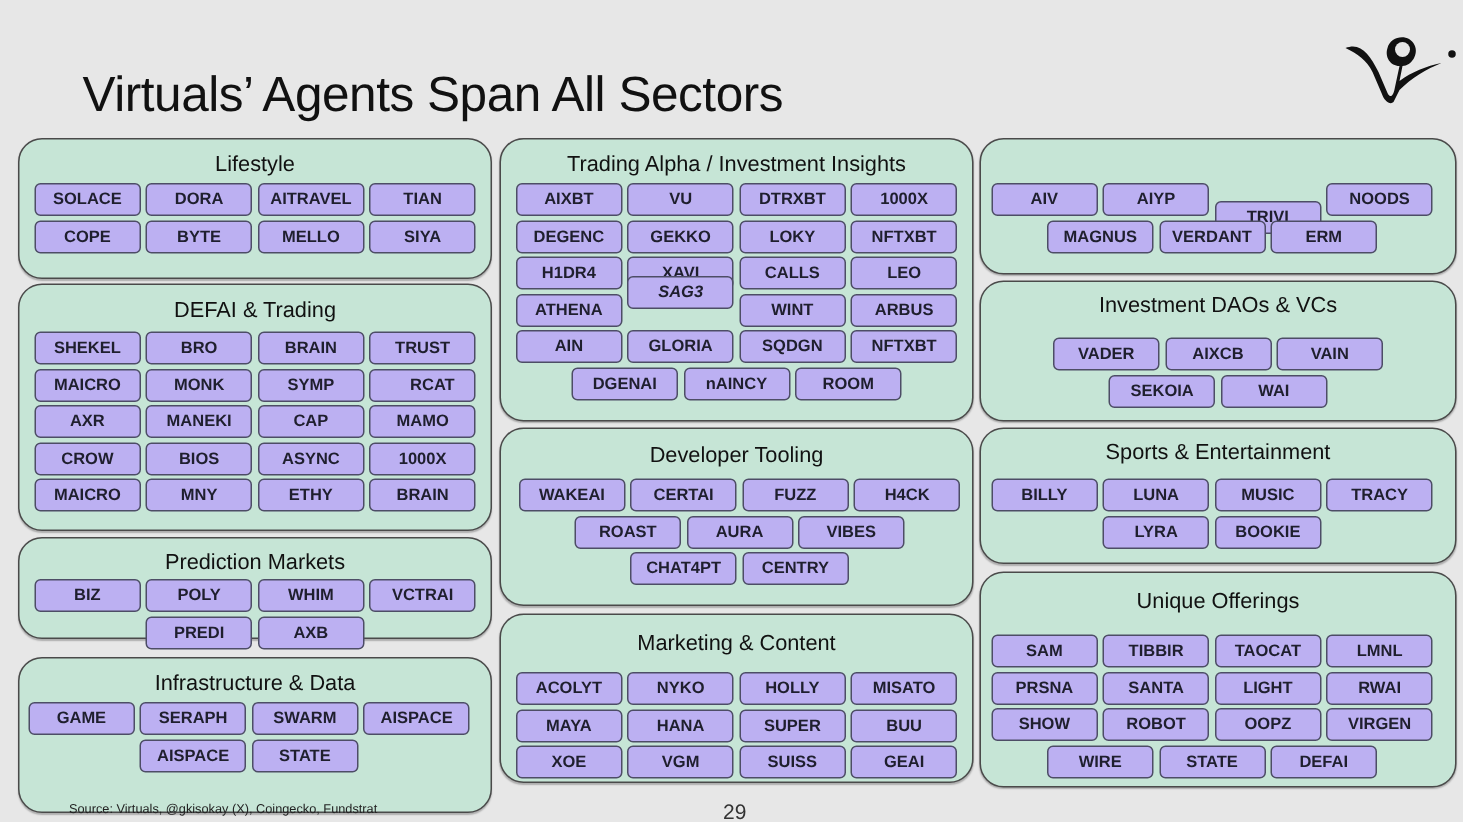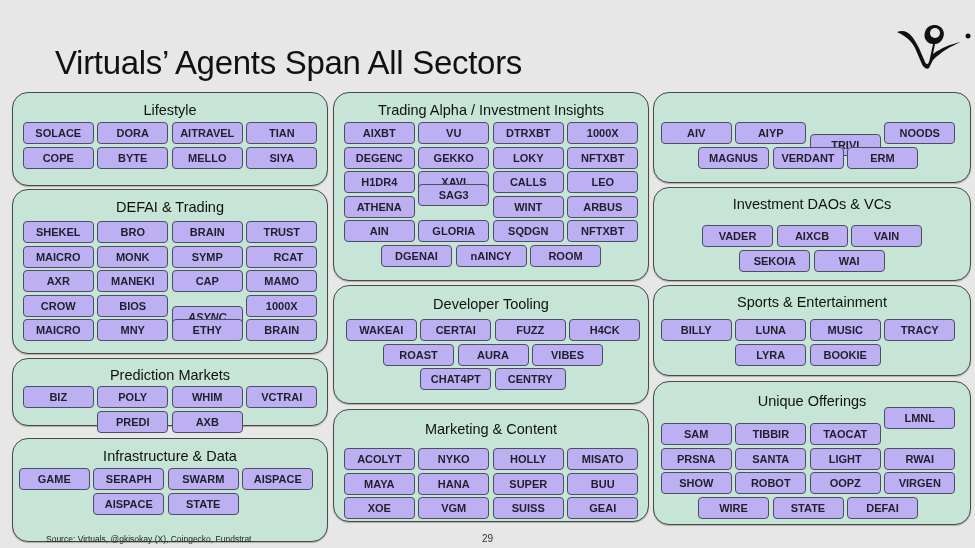--- a/index.html
+++ b/index.html
@@ -4,21 +4,21 @@
 <style>
   * { box-sizing: border-box; margin: 0; padding: 0; }
   html, body { width: 975px; height: 548px; overflow: hidden; }
   body { background: #e7e7e7; font-family: "Liberation Sans", sans-serif; position: relative; color: #111; }
   .title { position: absolute; left: 55px; top: 44px; font-size: 33px; color: #111; letter-spacing: -0.3px; font-weight: normal; }
   .logo { position: absolute; left: 893px; top: 14px; width: 80px; height: 56px; }
   .box { position: absolute; background: #c6e5d6; border: 1.5px solid #4a4a4a; border-radius: 16px; box-shadow: 0 1px 1px rgba(0,0,0,0.25); }
   .box-title { position: absolute; left: 0; right: 0; text-align: center; font-size: 14.5px; color: #111; }
   .chip { position: absolute; width: 71px; height: 22px; background: #bcb0f2; border: 1.2px solid #4d4d66; border-radius: 4px; font-size: 11px; font-weight: bold; color: #1f1f2e; display: flex; align-items: center; justify-content: center; }
   .footer-src { position: absolute; left: 46px; top: 534px; font-size: 8.5px; color: #222; }
-  .footer-page { position: absolute; left: 482px; top: 533px; font-size: 10px; color: #333; }
+  .footer-page { position: absolute; left: 482px; top: 533px; font-size: 14px; color: #333; }
 </style>
 </head>
 <body>
 
 <div class="title">Virtuals’ Agents Span All Sectors</div>
 
 <svg class="logo" viewBox="0 0 80 56">
   <path d="M4 18 C 14 14, 20 22, 26 34 L 32 48 C 34 52, 36 50, 37 44 L 40 30 C 34 30, 30 24, 32 18 C 34 10, 46 8, 50 16 C 53 22, 48 30, 42 30 L 40 40 C 48 34, 58 30, 68 28 C 58 32, 48 38, 40 46 L 36 54 C 34 56, 30 54, 28 48 L 22 34 C 18 26, 12 22, 4 18 Z" fill="#111"></path>
   <circle cx="42" cy="19" r="5" fill="#e7e7e7"></circle>
   <circle cx="75" cy="22" r="2.5" fill="#111"></circle>
@@ -47,21 +47,21 @@
     <div class="chip" style="left: 9.75px; top: 55.5px;">MAICRO</div>
     <div class="chip" style="left: 84.25px; top: 55.5px;">MONK</div>
     <div class="chip" style="left: 158.75px; top: 55.5px;">SYMP</div>
     <div class="chip" style="left: 233.25px; top: 55.5px; padding-left: 13px;">RCAT</div>
     <div class="chip" style="left: 9.75px; top: 80px;">AXR</div>
     <div class="chip" style="left: 84.25px; top: 80px;">MANEKI</div>
     <div class="chip" style="left: 158.75px; top: 80px;">CAP</div>
     <div class="chip" style="left: 233.25px; top: 80px;">MAMO</div>
     <div class="chip" style="left: 9.75px; top: 104.5px;">CROW</div>
     <div class="chip" style="left: 84.25px; top: 104.5px;">BIOS</div>
-    <div class="chip" style="left: 158.75px; top: 116px; font-style: italic;">ASYNC</div>
+    <div class="chip" style="left: 158.75px; top: 105px;">ASYNC</div>
     <div class="chip" style="left: 233.25px; top: 104.5px;">1000X</div>
     <div class="chip" style="left: 9.75px; top: 129px;">MAICRO</div>
     <div class="chip" style="left: 84.25px; top: 129px;">MNY</div>
     <div class="chip" style="left: 158.75px; top: 129px;">ETHY</div>
     <div class="chip" style="left: 233.25px; top: 129px;">BRAIN</div>
   </div>
 
 <div class="box" style="left:12px;top:358px;width:316px;height:68px;">
   <div class="box-title" style="top:8px;">Prediction Markets</div>
   <div class="chips"></div>
@@ -93,21 +93,21 @@
     <div class="chip" style="left: 233.25px; top: 29px;">1000X</div>
     <div class="chip" style="left: 9.75px; top: 53.5px;">DEGENC</div>
     <div class="chip" style="left: 84.25px; top: 53.5px;">GEKKO</div>
     <div class="chip" style="left: 158.75px; top: 53.5px;">LOKY</div>
     <div class="chip" style="left: 233.25px; top: 53.5px;">NFTXBT</div>
     <div class="chip" style="left: 9.75px; top: 78px;">H1DR4</div>
     <div class="chip" style="left: 84.25px; top: 78px;">XAVI</div>
     <div class="chip" style="left: 158.75px; top: 78px;">CALLS</div>
     <div class="chip" style="left: 233.25px; top: 78px;">LEO</div>
     <div class="chip" style="left: 9.75px; top: 102.5px;">ATHENA</div>
-    <div class="chip" style="left: 84.25px; top: 91px;">SAG3</div>
+    <div class="chip" style="left: 84.25px; top: 91px; font-style: italic;">SAG3</div>
     <div class="chip" style="left: 158.75px; top: 102.5px;">WINT</div>
     <div class="chip" style="left: 233.25px; top: 102.5px;">ARBUS</div>
     <div class="chip" style="left: 9.75px; top: 127px;">AIN</div>
     <div class="chip" style="left: 84.25px; top: 127px;">GLORIA</div>
     <div class="chip" style="left: 158.75px; top: 127px;">SQDGN</div>
     <div class="chip" style="left: 233.25px; top: 127px;">NFTXBT</div>
     <div class="chip" style="left: 47px; top: 151.5px;">DGENAI</div>
     <div class="chip" style="left: 121.5px; top: 151.5px;">nAINCY</div>
     <div class="chip" style="left: 196px; top: 151.5px;">ROOM</div>
   </div>
@@ -174,21 +174,21 @@
     <div class="chip" style="left: 81.25px; top: 57.5px;">LYRA</div>
     <div class="chip" style="left: 155.75px; top: 57.5px;">BOOKIE</div>
   </div>
 
 <div class="box" style="left:653px;top:381px;width:318px;height:144px;">
   <div class="box-title" style="top:11px;">Unique Offerings</div>
   <div class="chips"></div>
 <div class="chip" style="left: 6.75px; top: 41px;">SAM</div>
     <div class="chip" style="left: 81.25px; top: 41px;">TIBBIR</div>
     <div class="chip" style="left: 155.75px; top: 41px;">TAOCAT</div>
-    <div class="chip" style="left: 230.25px; top: 25px;">LMNL</div>
+    <div class="chip" style="left: 230.25px; top: 41px;">LMNL</div>
     <div class="chip" style="left: 6.75px; top: 65.5px;">PRSNA</div>
     <div class="chip" style="left: 81.25px; top: 65.5px;">SANTA</div>
     <div class="chip" style="left: 155.75px; top: 65.5px;">LIGHT</div>
     <div class="chip" style="left: 230.25px; top: 65.5px;">RWAI</div>
     <div class="chip" style="left: 6.75px; top: 90px;">SHOW</div>
     <div class="chip" style="left: 81.25px; top: 90px;">ROBOT</div>
     <div class="chip" style="left: 155.75px; top: 90px;">OOPZ</div>
     <div class="chip" style="left: 230.25px; top: 90px;">VIRGEN</div>
     <div class="chip" style="left: 44px; top: 114.5px;">WIRE</div>
     <div class="chip" style="left: 118.5px; top: 114.5px;">STATE</div>

